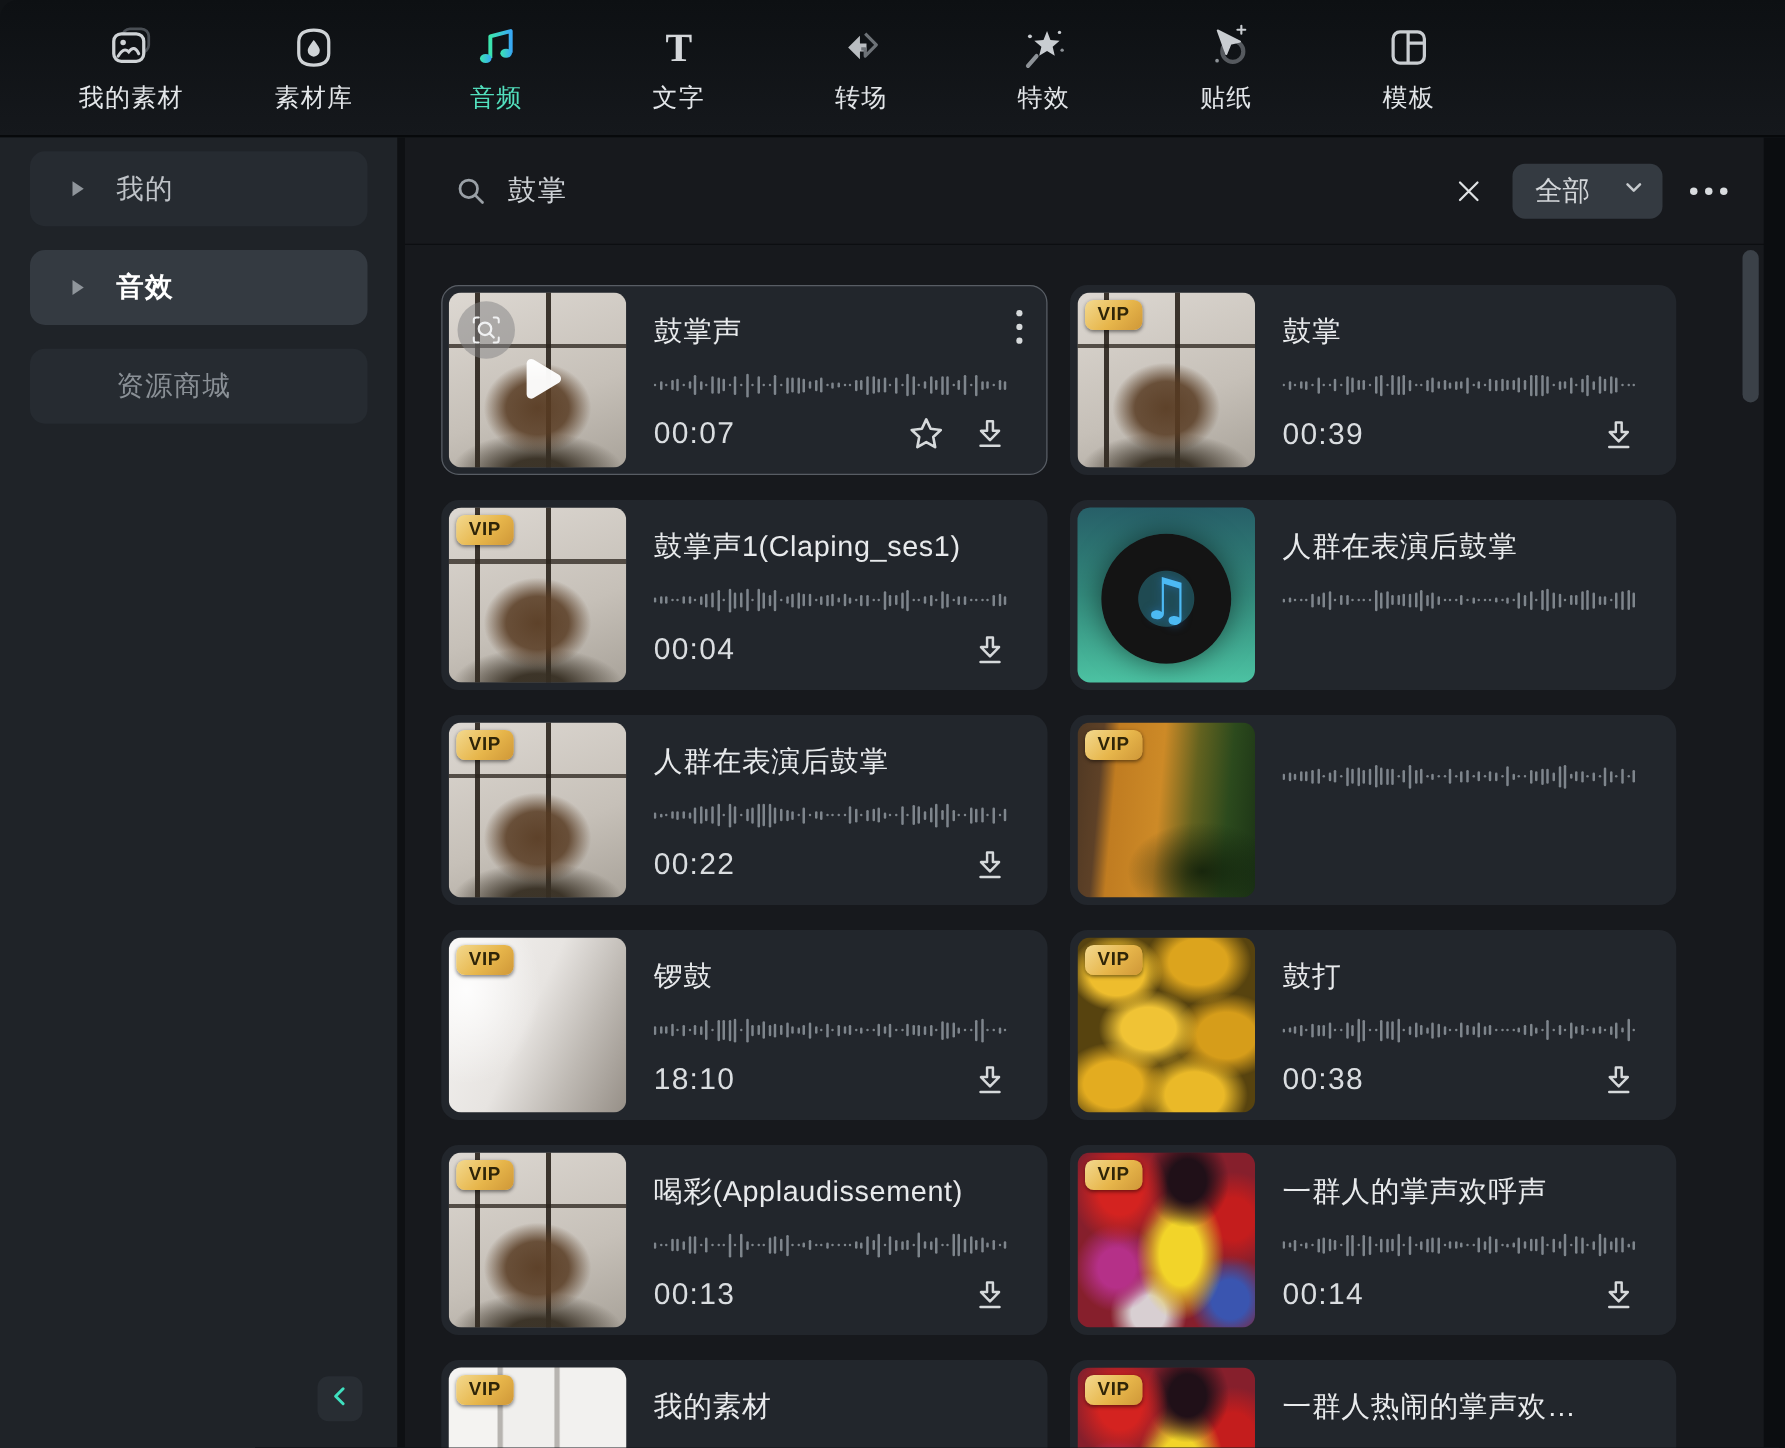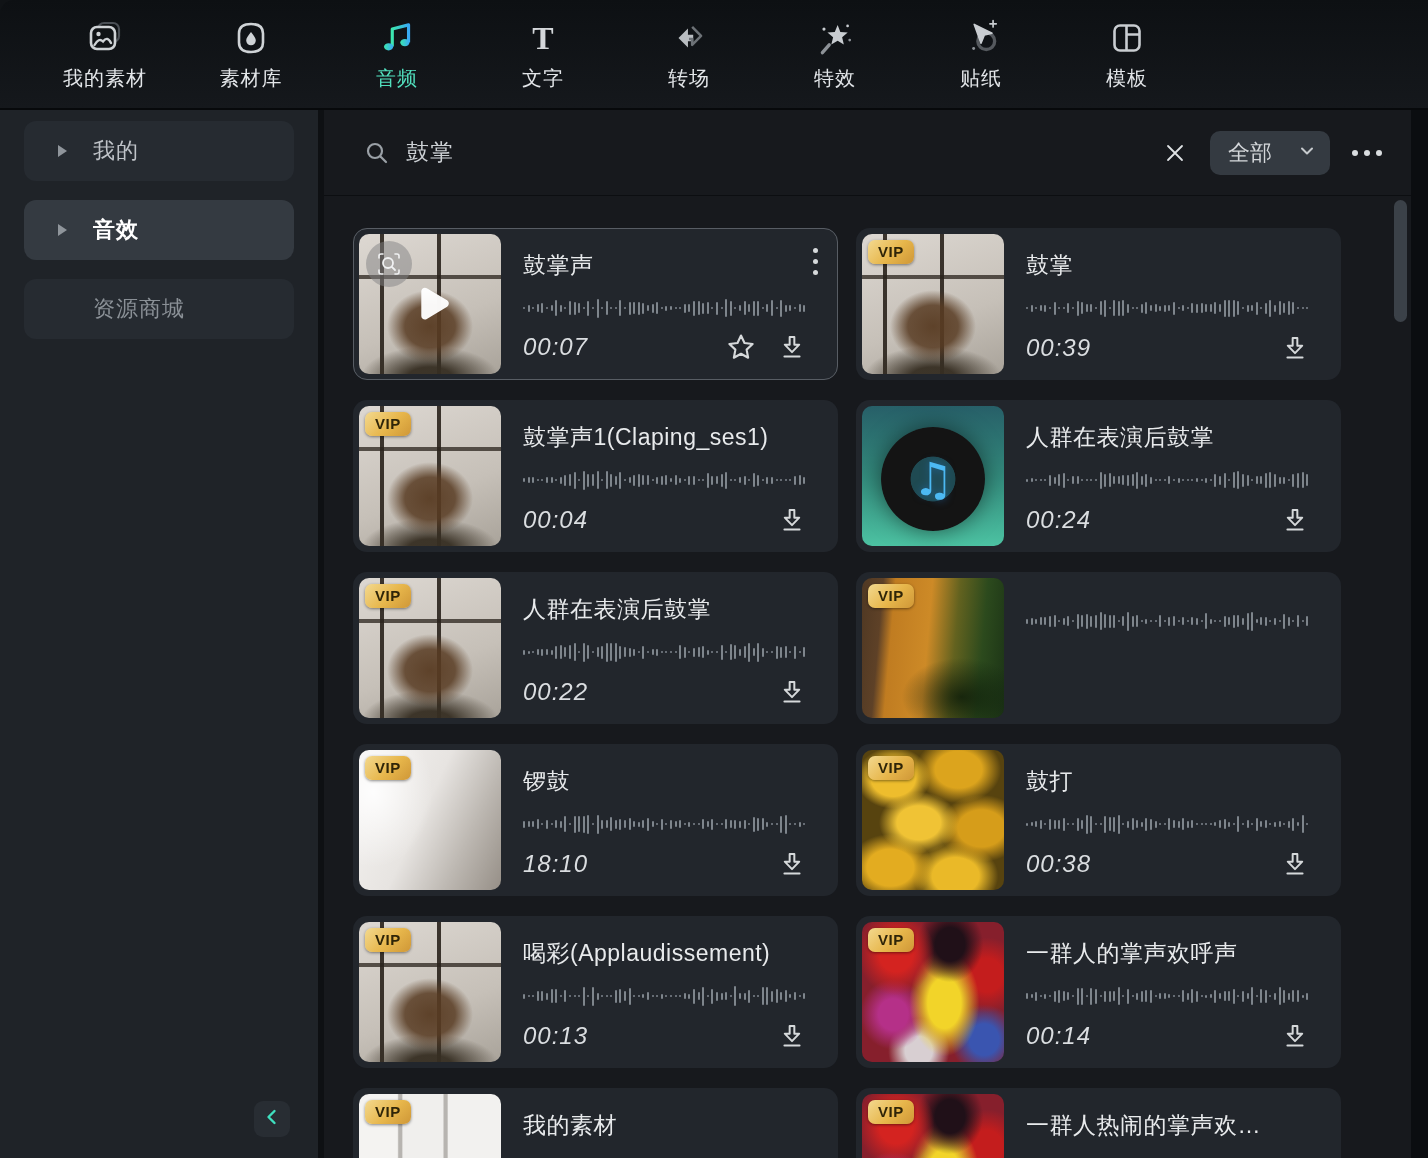--- a/index.html
+++ b/index.html
@@ -57,21 +57,21 @@
     grid-auto-rows:152px; gap:20px 18px; }
   .card { position:relative; background:#22262c; border-radius:14px; padding:6px; display:flex; }
   .card.hovered { outline:1px solid #585d64; outline-offset:-1px; }
   .thumb { position:relative; width:142px; height:140px; border-radius:10px; overflow:hidden; flex:none; }
   .card-body { flex:1; min-width:0; padding:16px 26px 12px 22px; display:flex; flex-direction:column; }
   .card-title { font-size:23px; color:#e8eaec; letter-spacing:.5px; white-space:nowrap;
     overflow:hidden; text-overflow:ellipsis; padding-right:26px; }
   .waveform { height:26px; margin-top:14px; display:flex; align-items:center; gap:2.6px; overflow:hidden; }
   .waveform i { width:2px; border-radius:1px; background:#7e858c; flex:none; }
   .card-foot { margin-top:auto; display:flex; align-items:center; }
-  .duration { font-size:24px; color:#dadde0; letter-spacing:1px;font-style:italic; }
+  .duration { font-size:24px; color:#dadde0; letter-spacing:1px; }
   .foot-icons { margin-left:auto; display:flex; align-items:center; gap:22px; }
   .icon-btn { display:flex; cursor:pointer; }
   .kebab { position:absolute; top:20px; right:20px; display:flex; flex-direction:column; gap:6px;
     cursor:pointer; }
   .kebab i { width:5px; height:5px; border-radius:50%; background:#d6d9db; }
 
   .vip { position:absolute; top:6px; left:6px; z-index:3; font-size:15px; font-weight:bold;
     color:#2f2508; background:linear-gradient(135deg,#f3d98f 0%,#e7b64b 55%,#cf9737 100%);
     padding:3px 10px 4px 10px; border-radius:7px; letter-spacing:.5px;
     box-shadow:0 1px 3px rgba(0,0,0,.45); }
@@ -597,31 +597,20 @@
                 <i style="height: 16px;"></i>
                 <i style="height: 13px;"></i>
                 <i style="height: 7px;"></i>
                 <i style="height: 7px;"></i>
                 <i style="height: 2px;"></i>
                 <i style="height: 13px;"></i>
                 <i style="height: 15px;"></i>
                 <i style="height: 16px;"></i>
                 <i style="height: 12px;"></i>
               </div>
-              <div class="card-foot">
-                <span class="duration">00:24</span>
-                <span class="foot-icons">
-                  <span class="icon-btn">
-                    <svg width="28" height="28" viewBox="0 0 24 24">
-                      <path d="M10 3.5h4V10h4.2L12 16.4 5.8 10H10z" fill="none" stroke="#d6d9db" stroke-width="1.7" stroke-linejoin="round"></path>
-                      <path d="M5.5 20.2h13" stroke="#d6d9db" stroke-width="1.7" stroke-linecap="round"></path>
-                    </svg>
-                  </span>
-                </span>
-              </div>
             </div>
           </div>
           <div class="card">
             <div class="thumb thumb-woman-window">
               <span class="vip">VIP</span>
             </div>
             <div class="card-body">
               <div class="card-title">人群在表演后鼓掌</div>
               <div class="waveform">
                 <i style="height: 5px;"></i>

